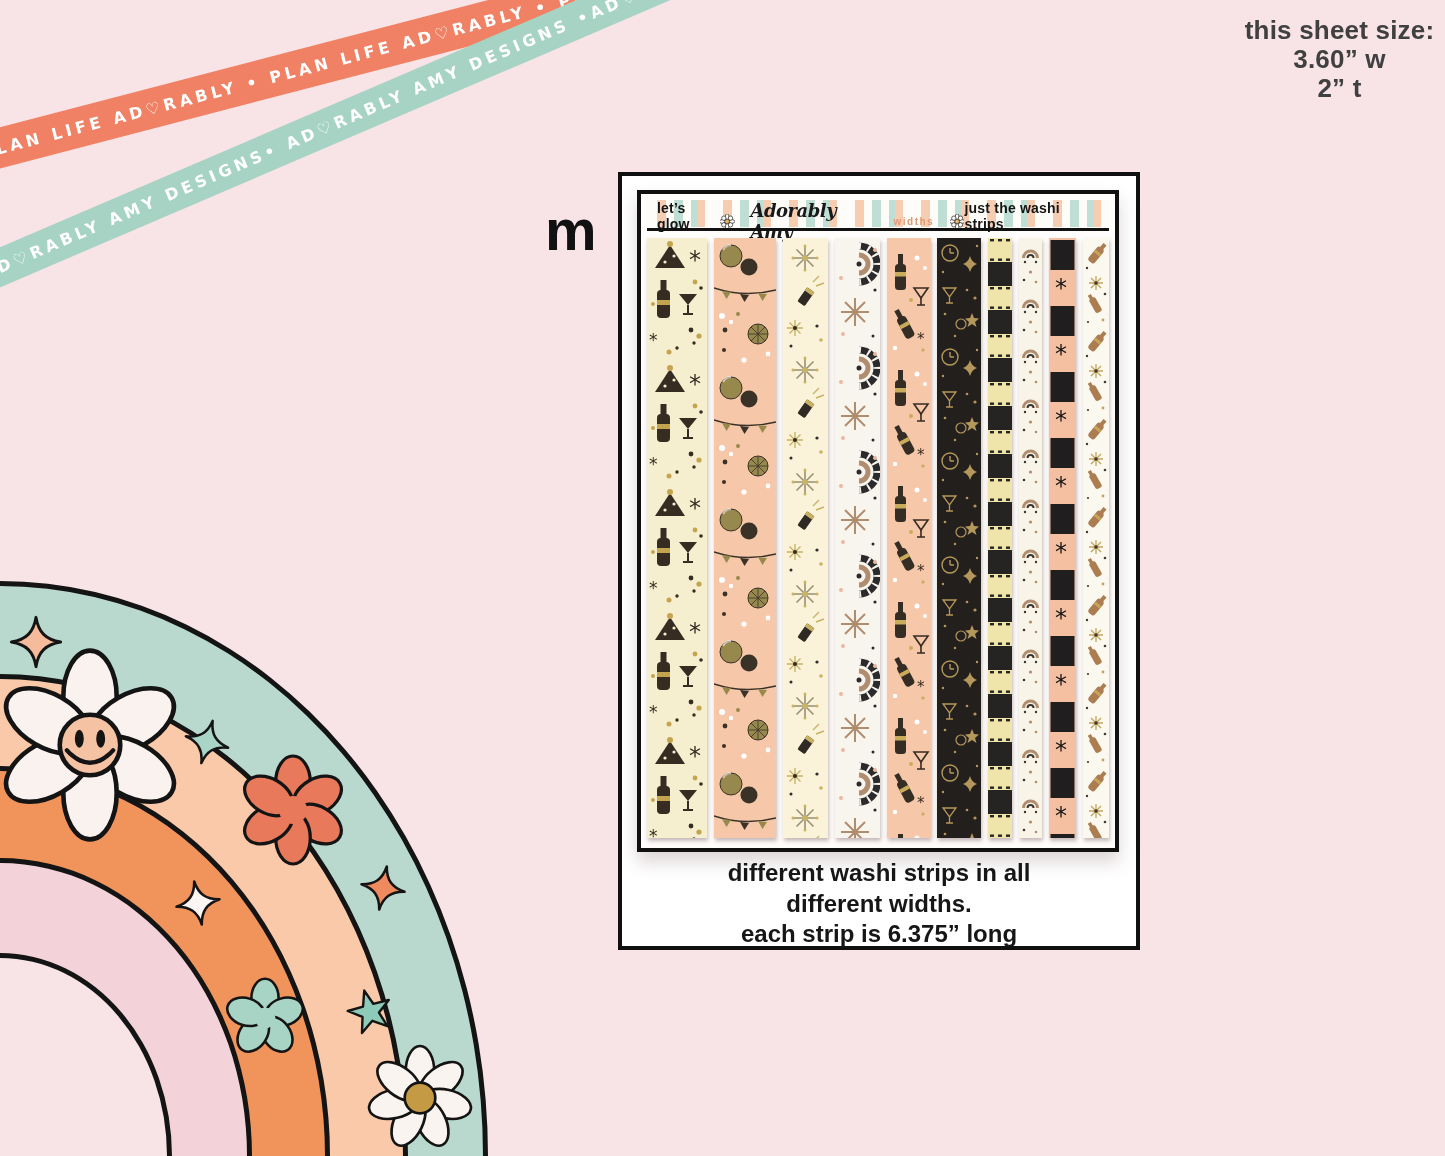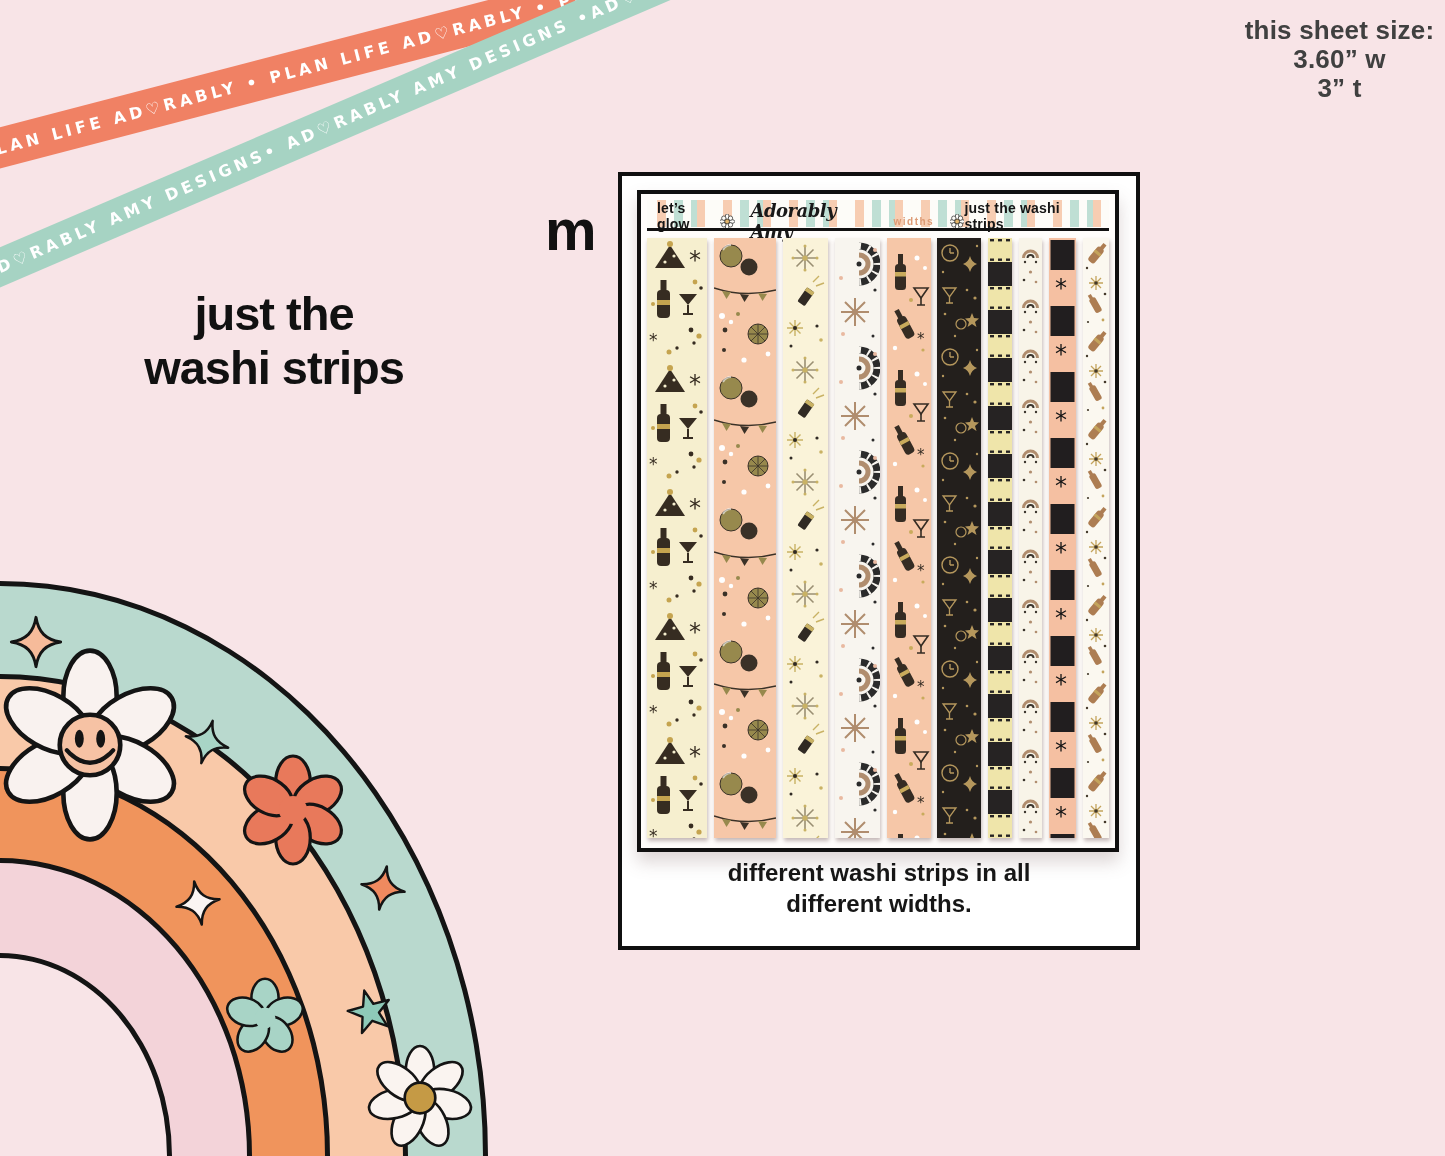--- a/index.html
+++ b/index.html
@@ -93,27 +93,23 @@
   <div class="ribbon ribbon-orange" style="background: rgb(240, 129, 100);">
     <span>PLAN LIFE AD♡RABLY • PLAN LIFE AD♡RABLY • PLAN LIFE AD♡RABLY •</span>
   </div>
   <div class="ribbon ribbon-teal" style="background: rgb(166, 211, 195);">
     <span>AD♡RABLY AMY DESIGNS• AD♡RABLY AMY DESIGNS •AD♡RABLY AMY DESIGNS•</span>
   </div>
 
   <div class="size-note">
     <div>this sheet size:</div>
     <div>3.60” w</div>
-    <div>3” t</div>
+    <div>2” t</div>
   </div>
 
-  <div class="main-title">
-    <div>just the</div>
-    <div>washi strips</div>
-  </div>
 
   <div class="watermark">m</div>
 
   <div class="mock-frame"></div>
 
   <div class="sheet"></div>
 
   <div class="sheet-header">
     <span class="hl">let’s glow</span>
     <span class="brand-logo">
@@ -380,20 +376,21 @@
             </pattern>
           </defs>
           <rect width="100%" height="100%" fill="url(#pat9)"></rect>
         </svg>
       </div>
     </div>
 
   <div class="sheet-caption">
     <div>different washi strips in all</div>
     <div>different widths.</div>
+    <div>each strip is 6.375” long</div>
   </div>
 
   <div id="rainbow">
       <div class="band" style="left: -488px; top: 581px; width: 976px; height: 1150px; background: rgb(185, 217, 206); border-color: rgb(20, 20, 20);"></div>
       <div class="band" style="left: -408px; top: 674px; width: 816px; height: 964px; background: rgb(249, 201, 169); border-color: rgb(20, 20, 20);"></div>
       <div class="band" style="left: -330px; top: 766px; width: 660px; height: 780px; background: rgb(240, 148, 92); border-color: rgb(20, 20, 20);"></div>
       <div class="band" style="left: -252px; top: 858px; width: 504px; height: 596px; background: rgb(243, 211, 217); border-color: rgb(20, 20, 20);"></div>
       <div class="band" style="left: -172px; top: 953px; width: 344px; height: 406px; background: rgb(248, 228, 231); border-color: rgb(20, 20, 20);"></div>
       <div class="deco" style="left: 10px; top: 616px; width: 52px; height: 52px;">
         <svg viewBox="0 0 40 40">

